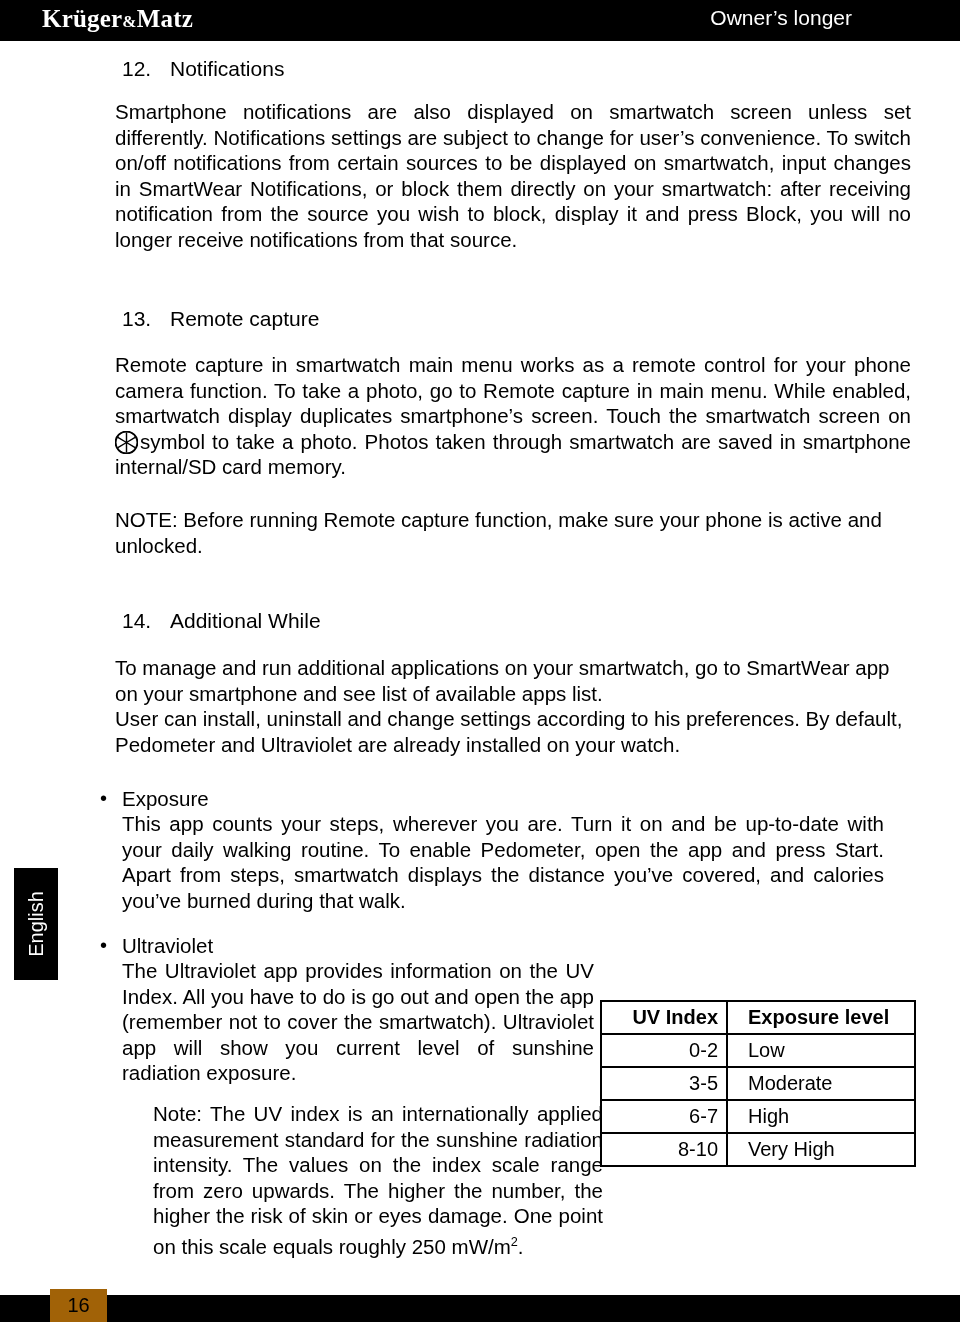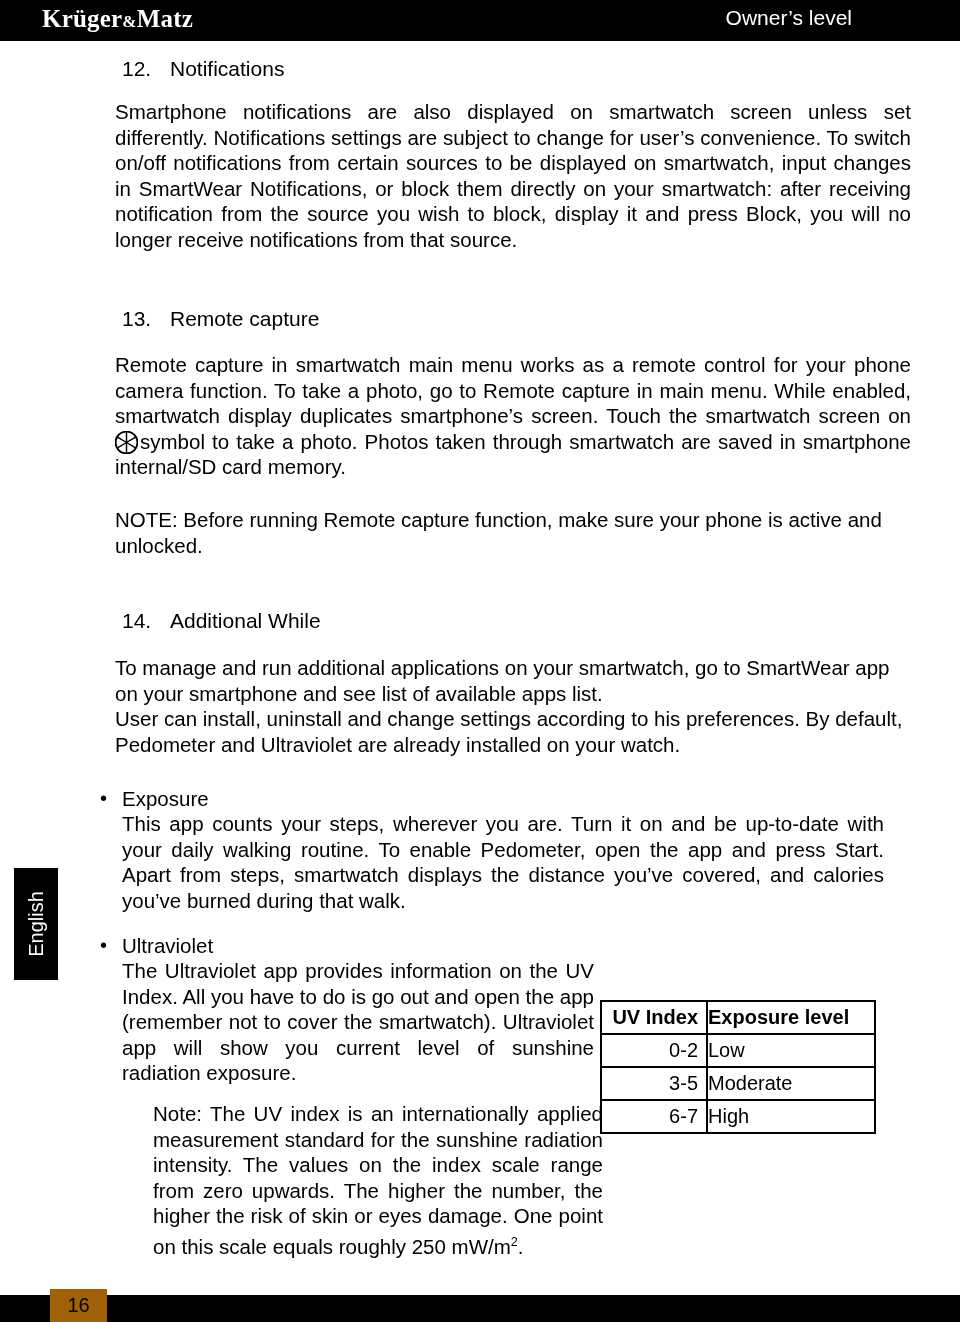--- a/index.html
+++ b/index.html
@@ -105,21 +105,21 @@
 
   
   .uv-table {
     position: absolute;
     left: 600px; top: 1000px;
     border-collapse: collapse;
     font-size: 20px;
   }
   .uv-table td, .uv-table th {
     border: 2px solid #000000;
-    padding: 3px 8px 4px 0;
+    padding: 3px 8px 4px 20px;
     line-height: 24px;
   }
   .uv-table th { font-weight: bold; }
   .uv-table .c-index { text-align: right; width: 96px; }
   .uv-table .c-level { text-align: left; width: 158px; }
 
   
   .lang-tab {
     position: absolute;
     left: 14px; top: 868px;
@@ -153,21 +153,21 @@
     font-size: 20px;
     color: #000000;
   }
   sup { font-size: 0.62em; vertical-align: super; }
 </style>
 </head>
 <body>
 
 <div class="header-bar"></div>
 <div class="brand-logo"><span>Krüger</span><span class="brand-amp">&amp;</span><span>Matz</span></div>
-<div class="header-right">Owner’s level</div>
+<div class="header-right">Owner’s longer</div>
 
 <div class="page">
 
   <div class="sect-head" style="top:16px;">
     <span class="num">12.</span><span>Notifications</span>
   </div>
   <div class="para" style="top:58px;">Smartphone notifications are also displayed on smartwatch screen unless set differently. Notifications settings are subject to change for user’s convenience. To switch on/off notifications from certain sources to be displayed on smartwatch, input changes in SmartWear Notifications, or block them directly on your smartwatch: after receiving notification from the source you wish to block, display it and press Block, you will no longer receive notifications from that source.</div>
 
   <div class="sect-head" style="top:266px;">
     <span class="num">13.</span><span>Remote capture</span>
@@ -231,20 +231,24 @@
       <td class="c-level">Low</td>
     </tr>
     <tr>
       <td class="c-index">3-5</td>
       <td class="c-level">Moderate</td>
     </tr>
     <tr>
       <td class="c-index">6-7</td>
       <td class="c-level">High</td>
     </tr>
+    <tr>
+      <td class="c-index">8-10</td>
+      <td class="c-level">Very High</td>
+    </tr>
   </tbody>
 </table>
 
 <div class="lang-tab">
   <span>English</span>
 </div>
 
 <div class="footer-bar"></div>
 <div class="page-num-box">16</div>
 

